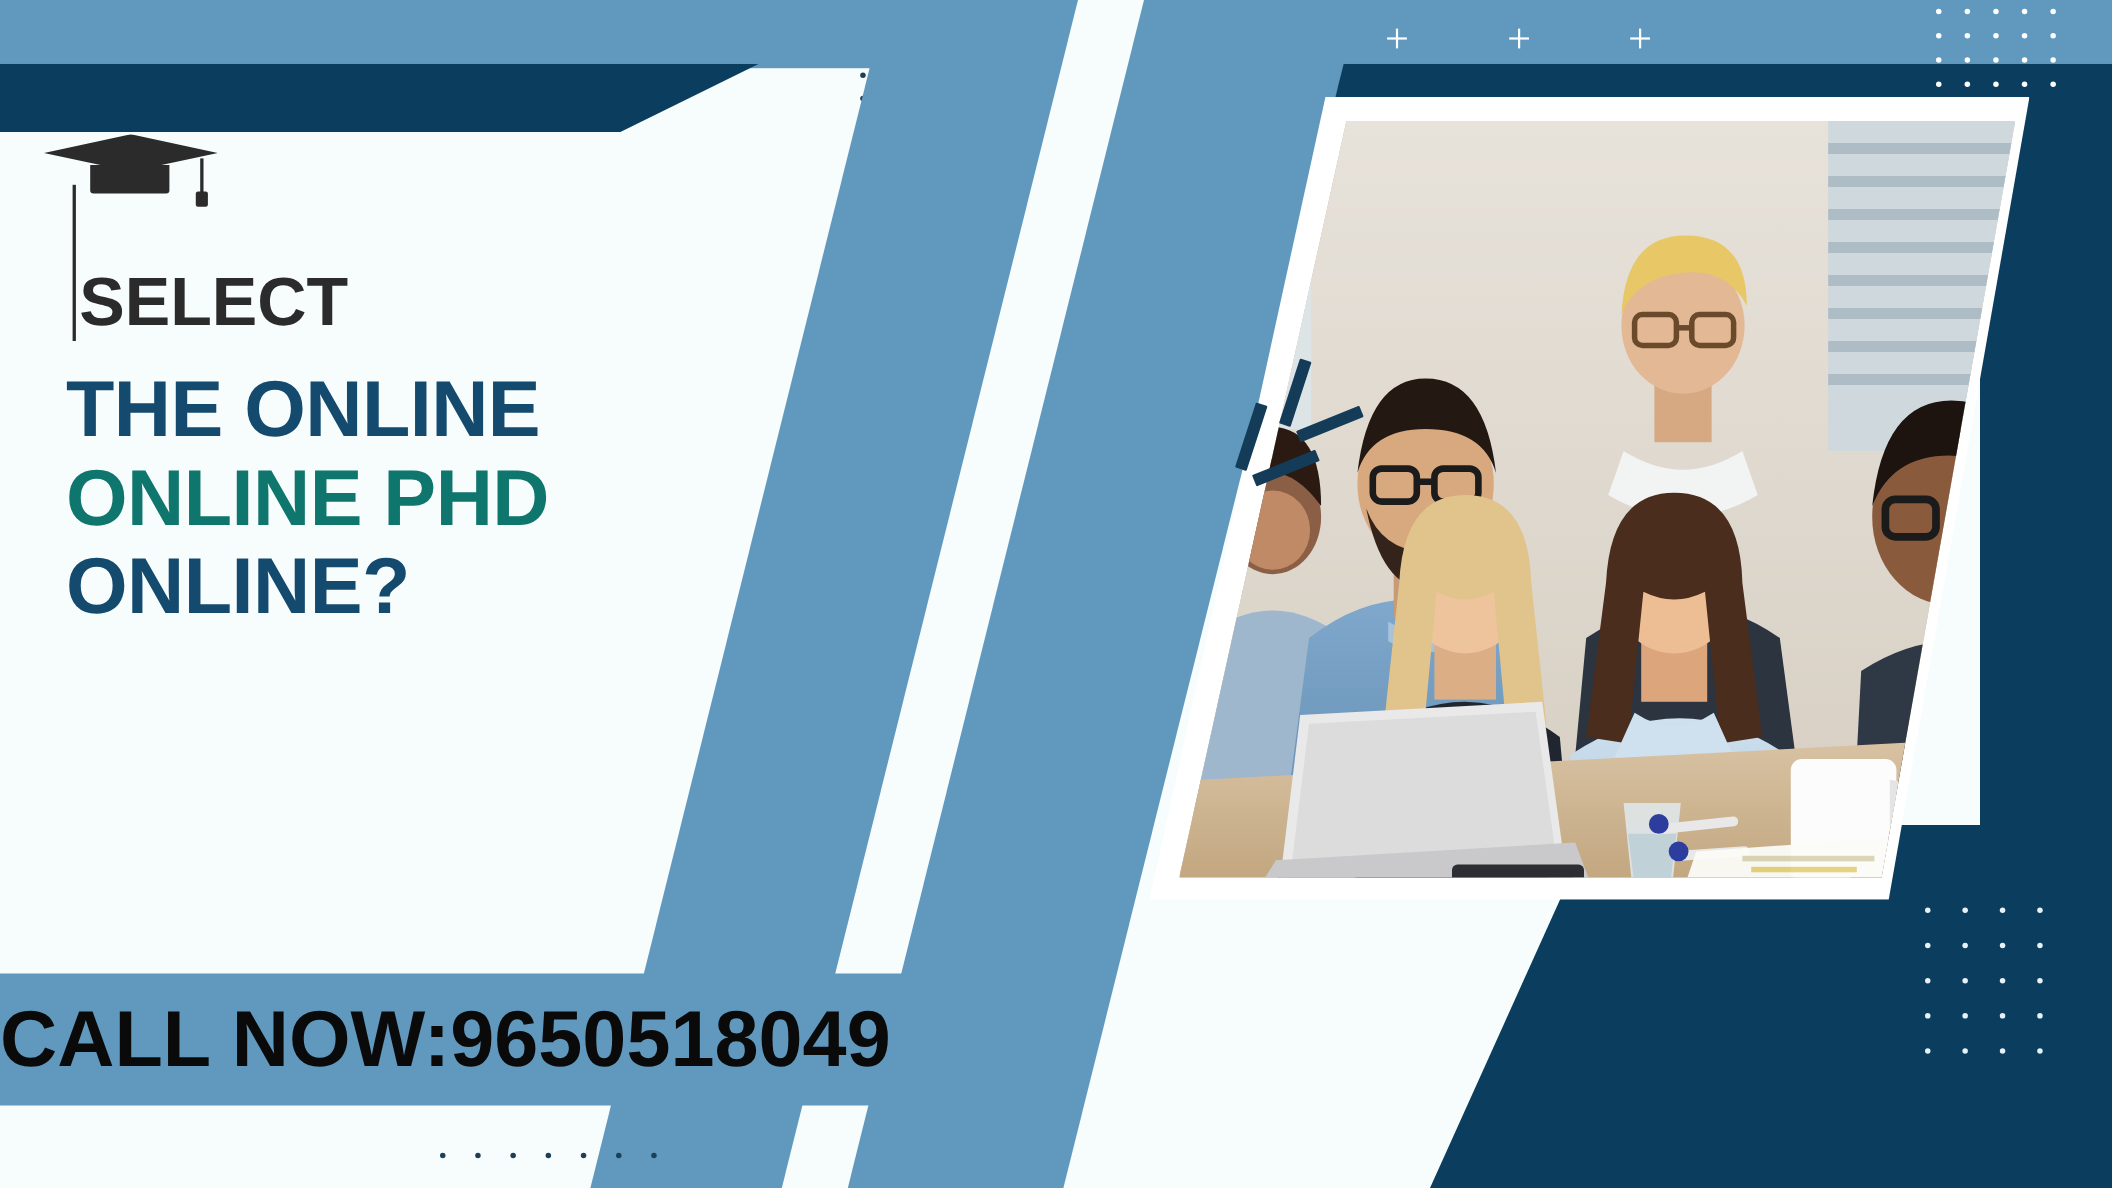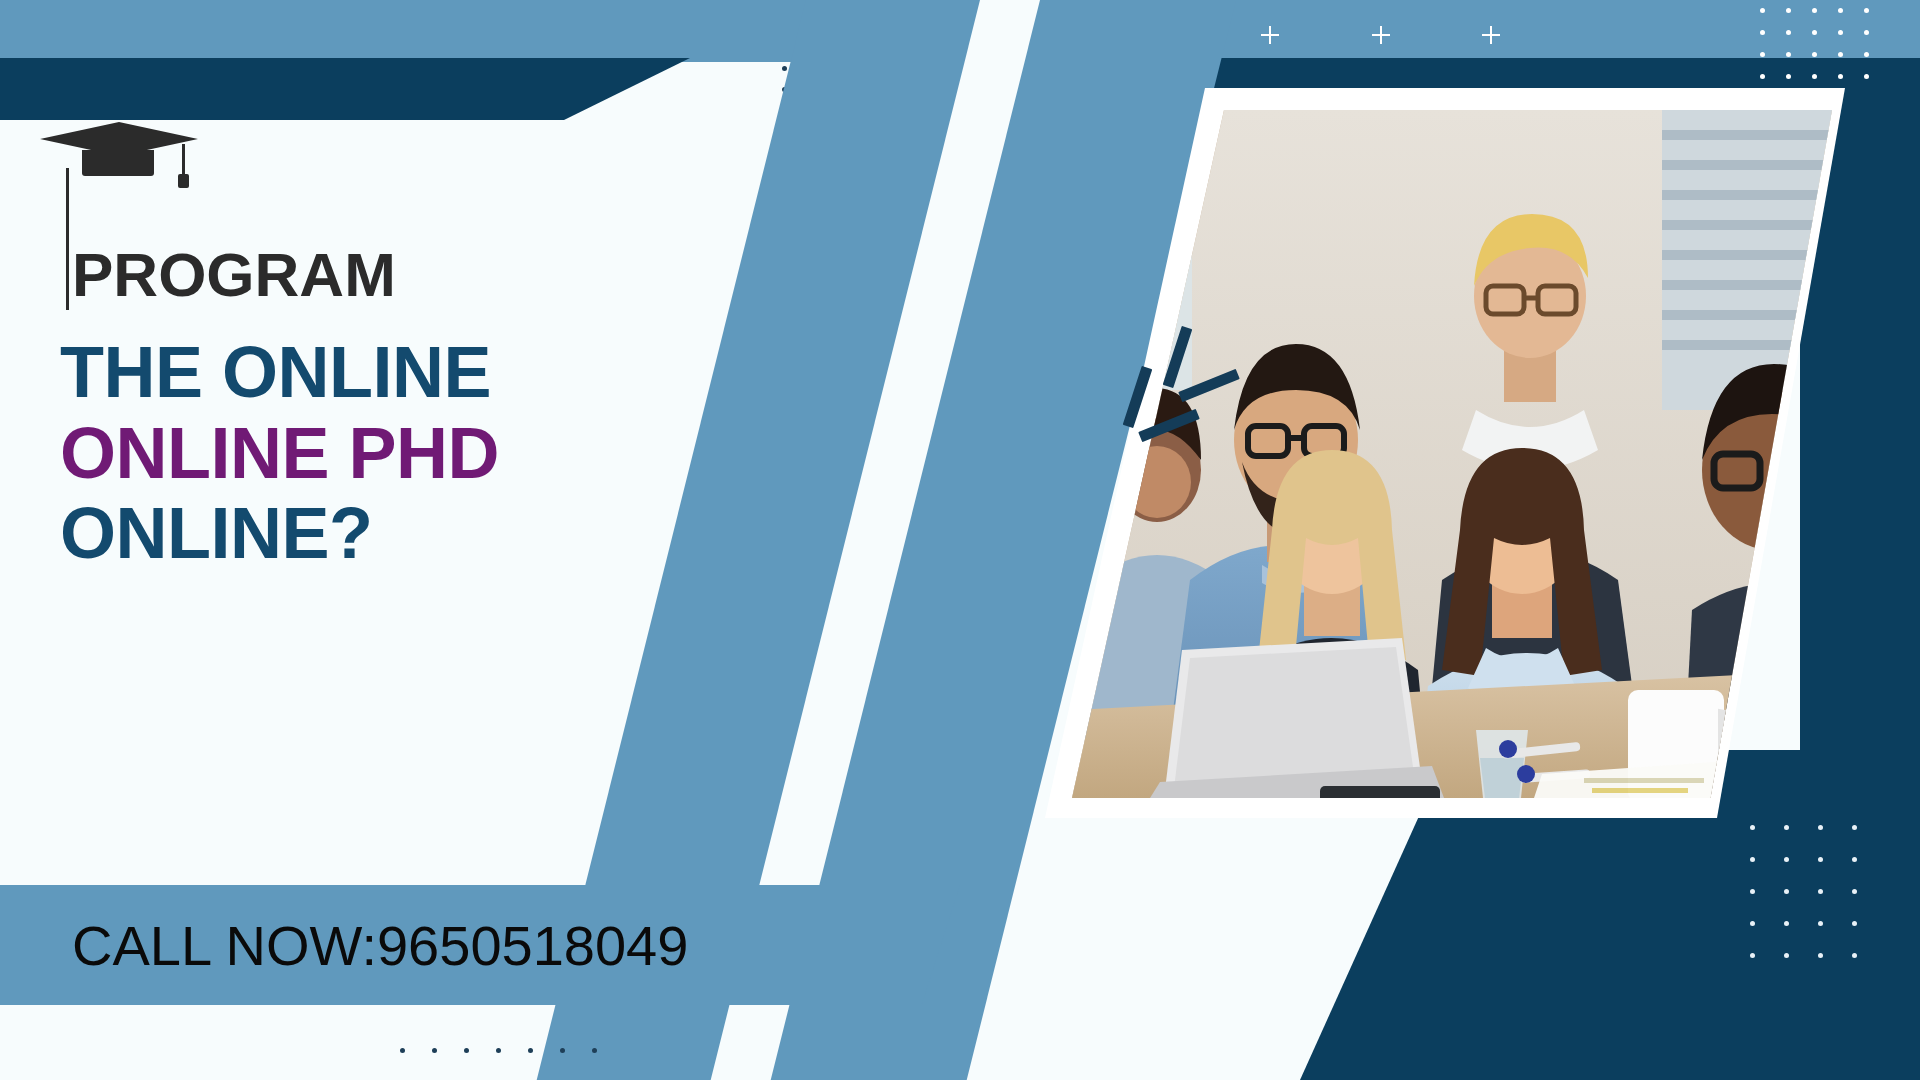--- a/index.html
+++ b/index.html
@@ -133,30 +133,30 @@
 
   
   .headline{
     position:absolute;left:60px;top:332px;width:760px;
   }
   .hl{
     font-weight:bold;font-size:72px;line-height:1.12;letter-spacing:-0.5px;
     font-family:"Liberation Sans",sans-serif;white-space:nowrap;
   }
   .hl.navy{color:#134a6e;}
-  .hl.lblue{color:#701a75;}
+  .hl.lblue{color:#0f766e;}
 
   
   .cta{
     position:absolute;left:0;top:885px;width:942px;height:120px;
     background:#6099bd;
     display:flex;align-items:center;
   }
   .cta-text{
-    margin-left:72px;color:#0a0a0a;font-weight:normal;font-size:56px;
+    color:#0a0a0a;font-weight:bold;font-size:72px;
     letter-spacing:0px;font-family:"Liberation Sans",sans-serif;white-space:nowrap;
   }
   .cta-tail{
     position:absolute;left:880px;top:885px;width:80px;height:120px;background:#6099bd;
     clip-path:polygon(0 0,100% 0,52% 100%,0 100%);
   }
 </style>
 </head>
 <body>
 
@@ -433,21 +433,21 @@
   </div>
 
   <div class="logo">
     <div class="cap">
       <div class="mortar"></div>
       <div class="base"></div>
       <div class="tassel"></div>
       <div class="tassel-end"></div>
     </div>
     <div class="logo-bar"></div>
-    <div class="academy">PROGRAM</div>
+    <div class="academy">SELECT</div>
   </div>
 
   <div class="headline">
     <div class="hl navy">THE ONLINE</div>
     <div class="hl lblue">ONLINE PHD</div>
     <div class="hl navy">ONLINE?</div>
   </div>
 
   <div class="cta">
     <div class="cta-text">CALL NOW:9650518049</div>

